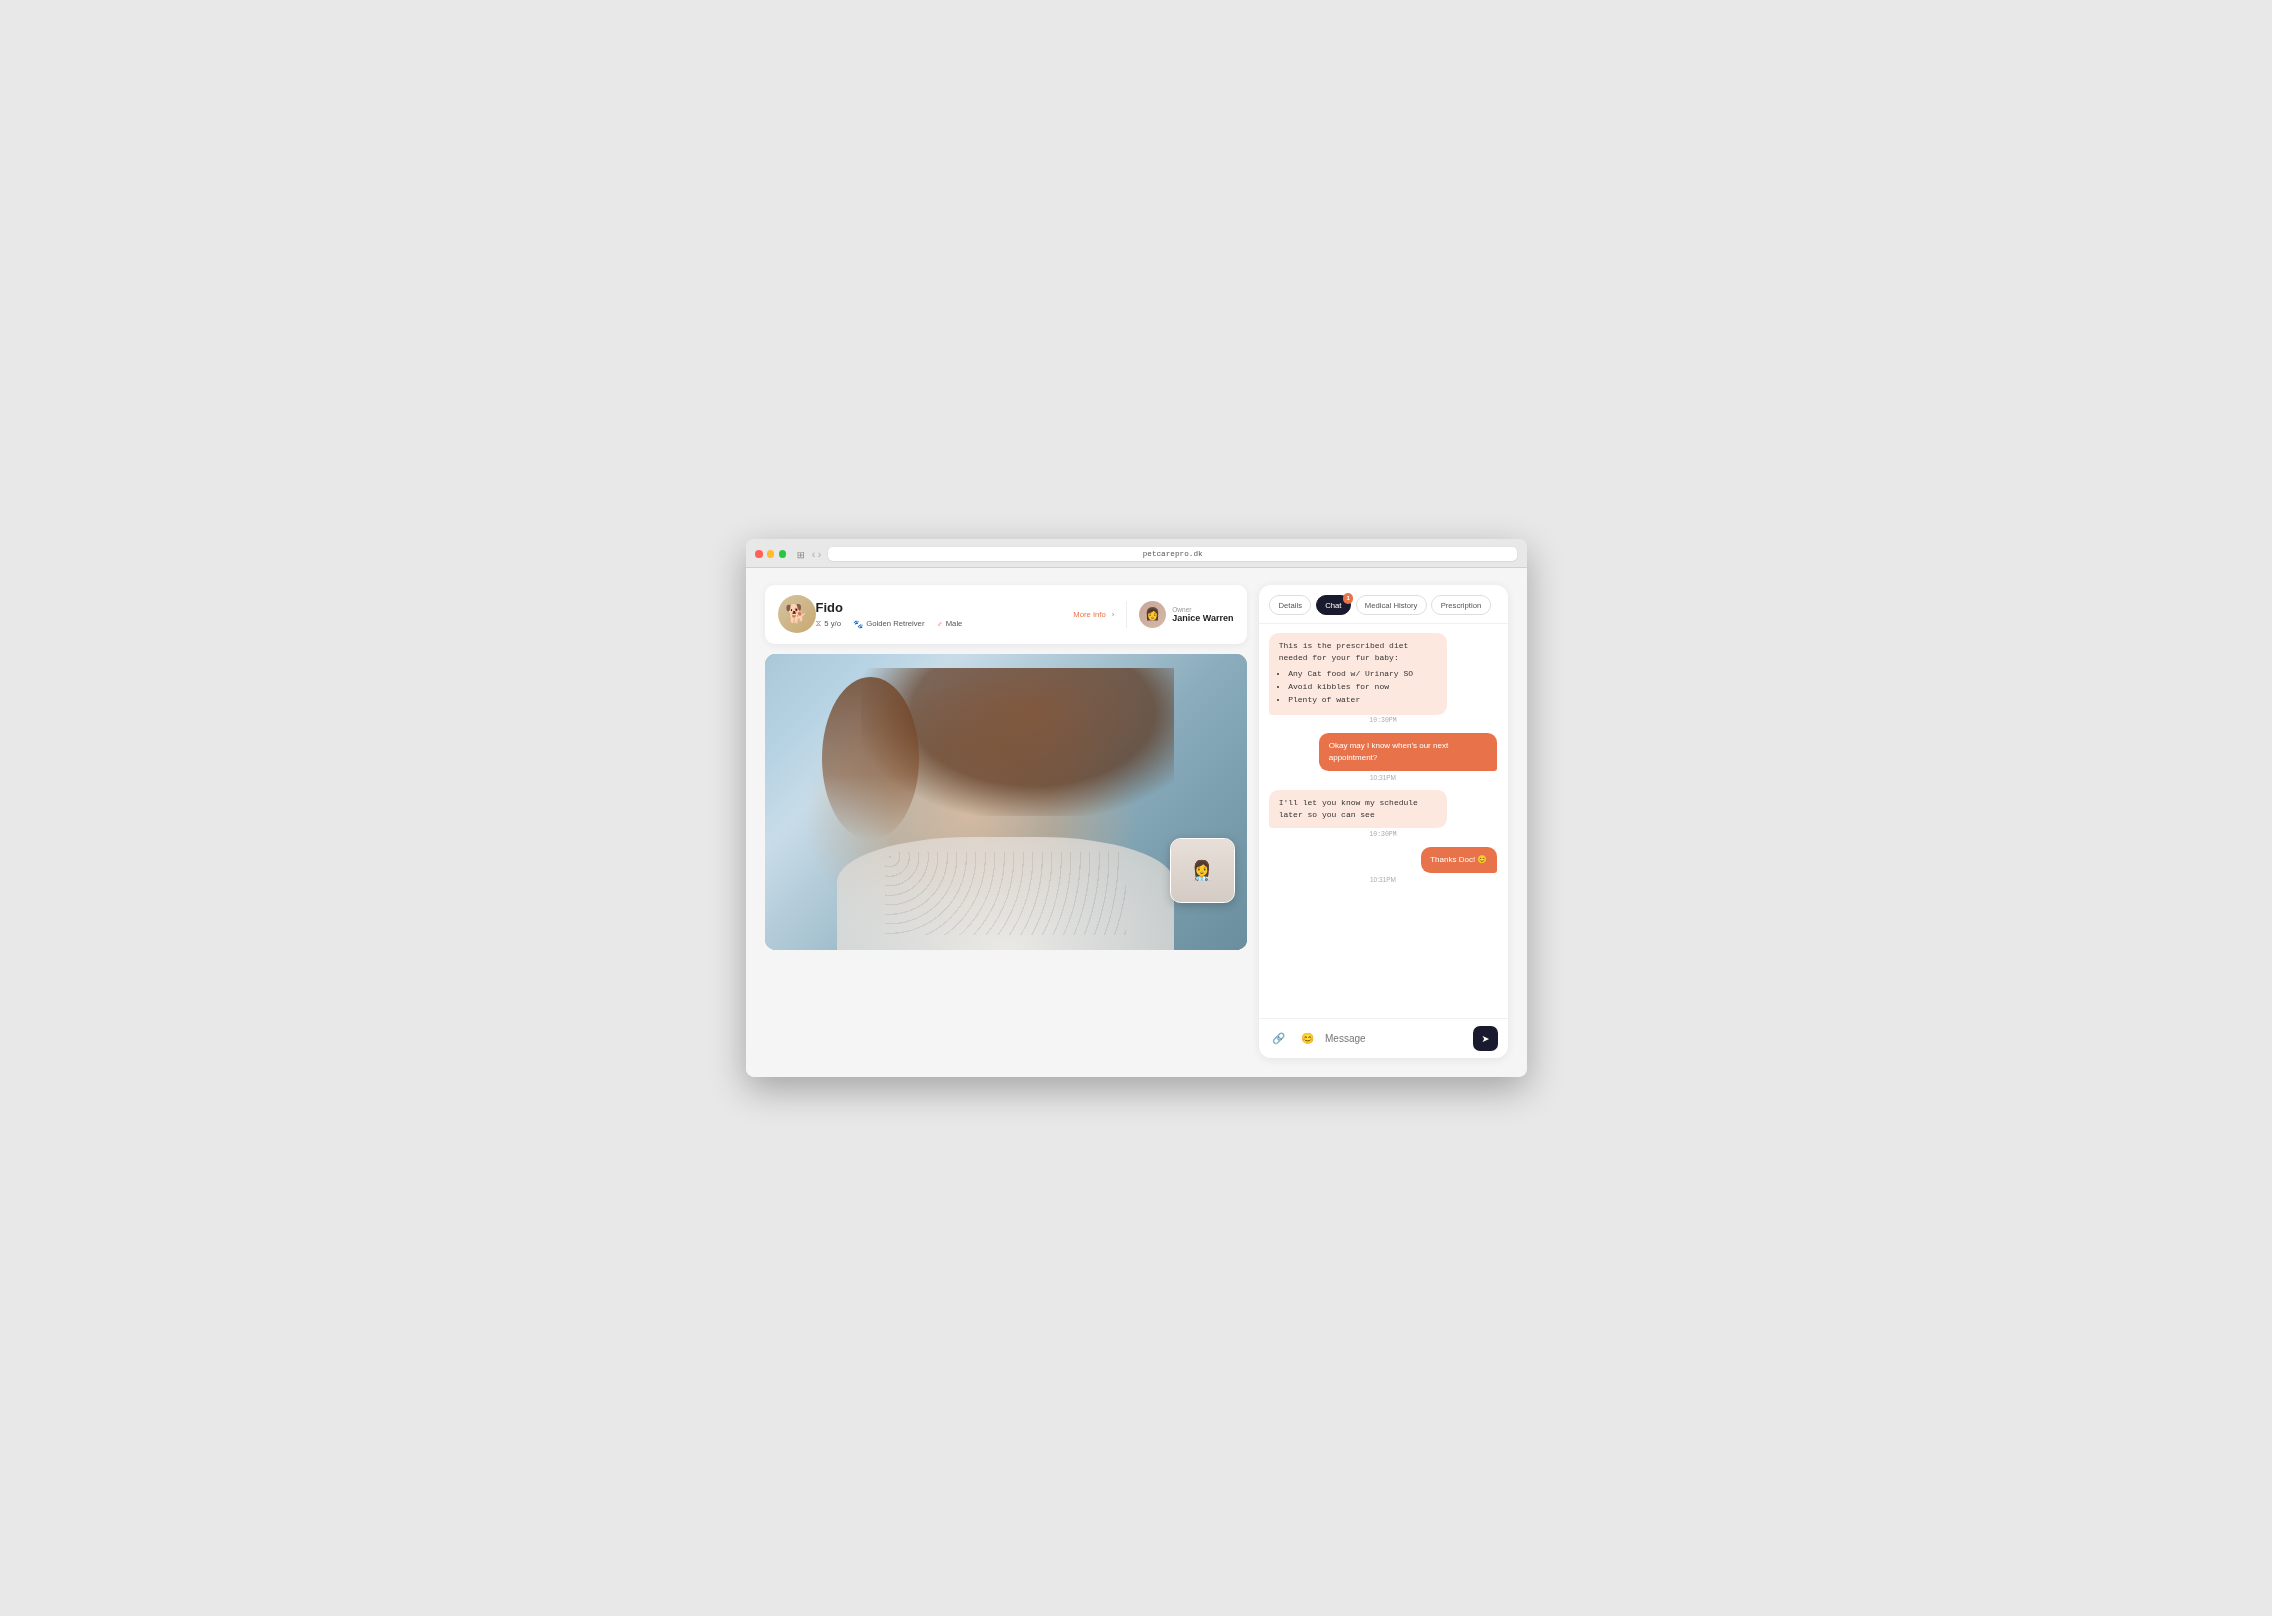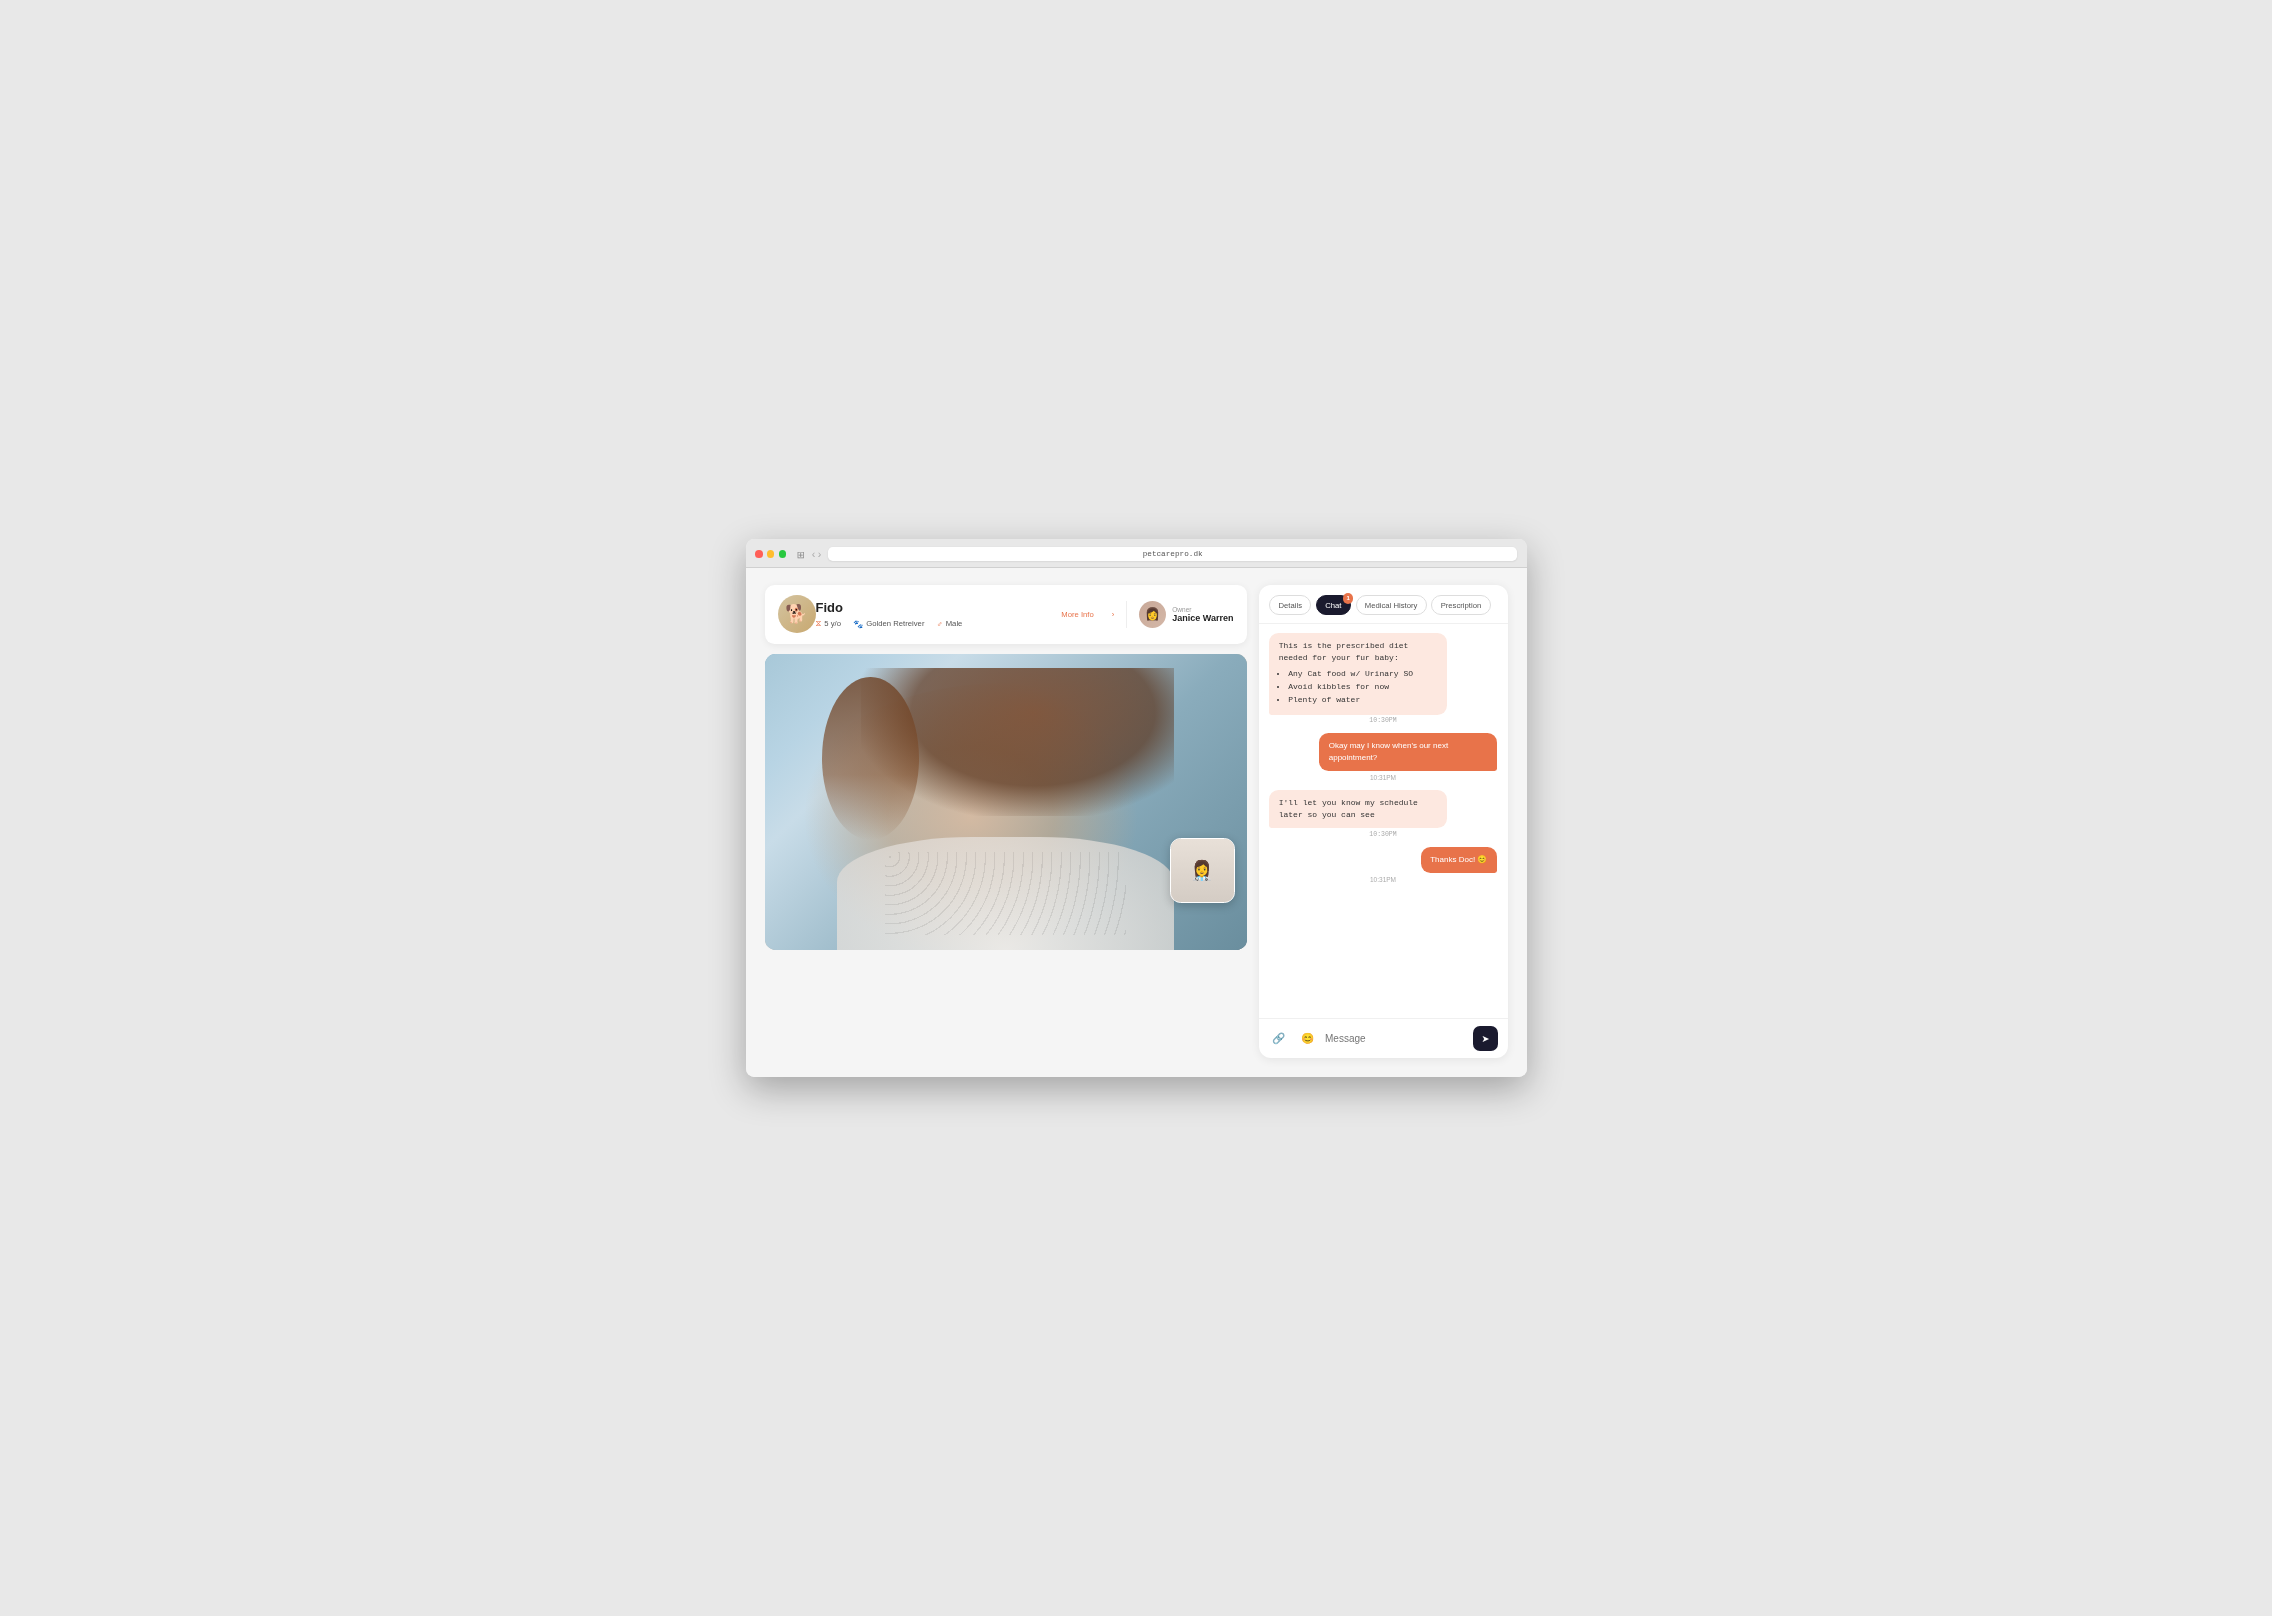--- a/index.html
+++ b/index.html
@@ -119,21 +119,21 @@
       color: #e8734a;
       font-size: 8.3px;
     }
     .more-info-btn {
       color: #e8734a;
       font-size: 7.7px;
       font-weight: 500;
       cursor: pointer;
       display: flex;
       align-items: center;
-      gap: 18px;
+      gap: 6px;
       margin-right: 12px;
     }
     .owner-section {
       display: flex;
       align-items: center;
       gap: 6px;
       border-left: 0.6px solid #eee;
       padding-left: 12px;
     }
     .owner-text {

